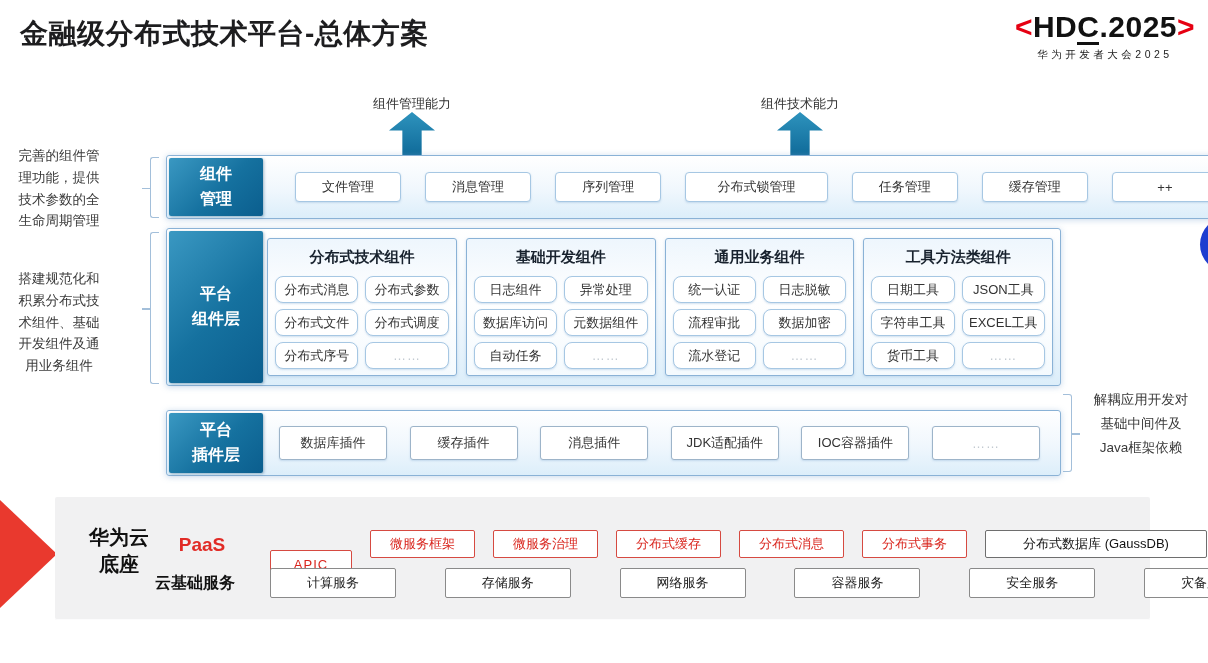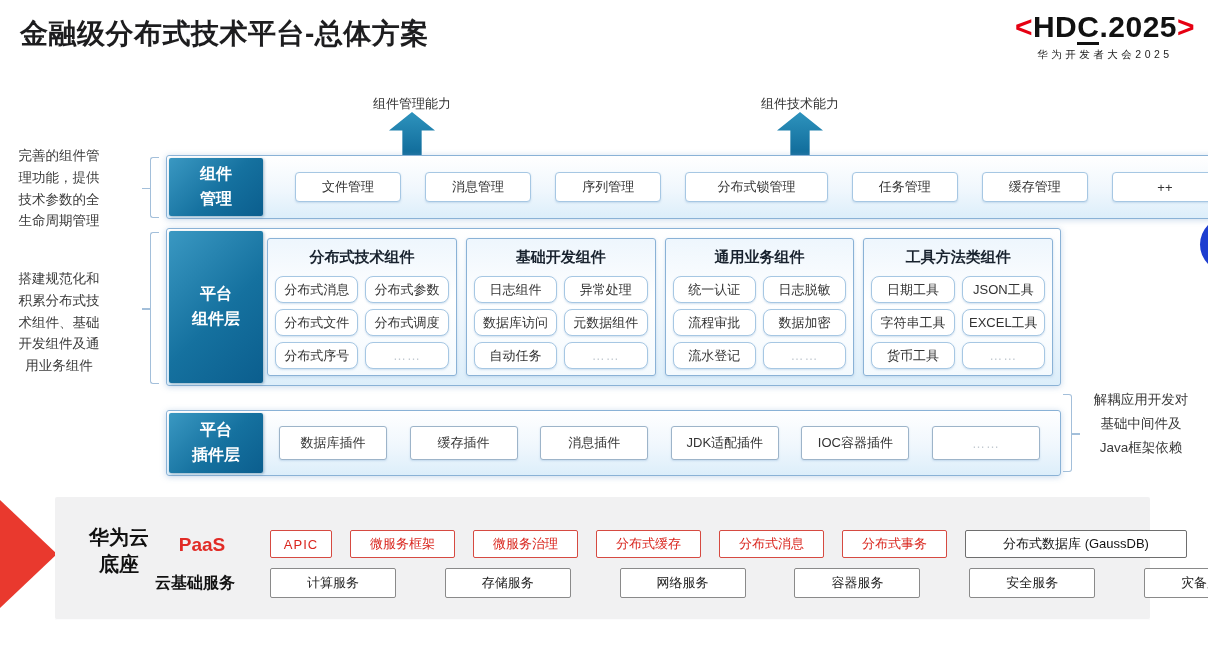--- a/index.html
+++ b/index.html
@@ -67,21 +67,21 @@
   .panel { left:55px; top:497px; width:1095px; height:123px; background:#f1f1f2; border-radius:2px;
     box-shadow:0 -1px 0 rgba(255,255,255,.8) inset; }
   .red-wedge { left:0; top:500px; width:57px; height:108px; background:#e9392e;
     clip-path:polygon(0 0,100% 50%,0 100%); }
   .hw-label { left:18px; top:27px; width:92px; text-align:center; font-size:20px; font-weight:800;
     color:#111; line-height:27px; }
   .paas-label { left:107px; top:37px; width:80px; text-align:center; font-size:19px; font-weight:800; color:#e12b26; }
   .iaas-label { left:100px; top:76px; width:96px; font-size:16px; font-weight:600; color:#111; }
   .paas-row { left:215px; top:33px; display:flex; gap:18px; }
   .chip.red { border:1px solid #d64a41; color:#d9251d; border-radius:2px; height:28px; box-shadow:none; width:105px; }
-  .chip.red.narrow { width:62px; letter-spacing:1px; }
+  .chip.red.narrow { width:82px; letter-spacing:1px;margin-top:20px; }
   .chip.dark { border:1px solid #6e6e6e; color:#111; border-radius:2px; height:28px; box-shadow:none; width:222px; }
   .iaas-row { left:215px; top:71px; width:1000px; display:flex; justify-content:space-between; }
   .chip.gray { border:1px solid #8a8a8a; color:#222; border-radius:2px; height:30px; width:126px; box-shadow:none; }
 
   .blue-circle { left:1200px; top:217px; width:55px; height:55px; border-radius:50%; background:#1e3ed0; }
 </style>
 </head>
 <body>
 
 <div class="canvas">

